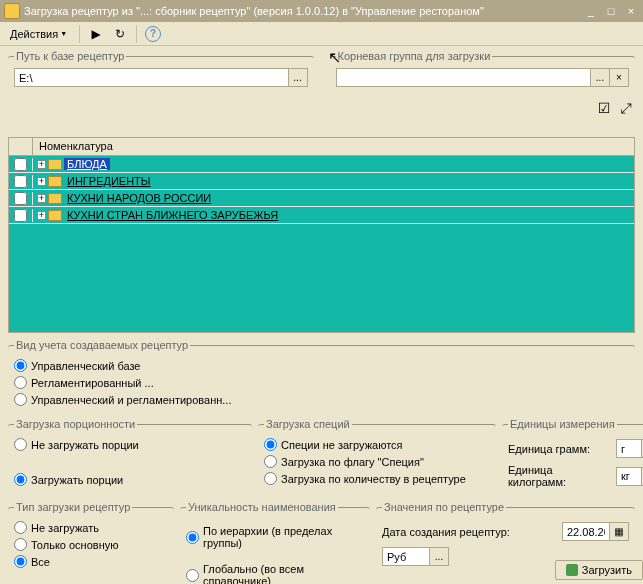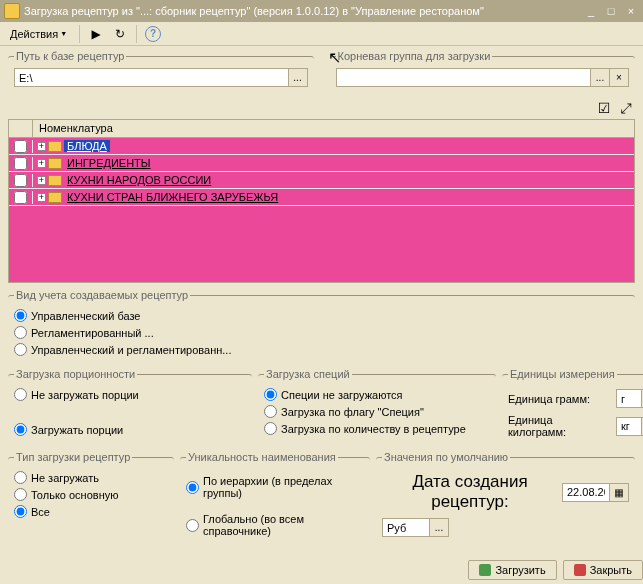--- a/index.html
+++ b/index.html
@@ -110,24 +110,25 @@
   .action-icons {
     display: flex; justify-content: flex-end; gap: 4px; padding: 2px 0;
   }
   .action-icon {
     width: 18px; height: 18px;
     display: flex; align-items: center; justify-content: center;
     cursor: pointer;
     font-size: 14px;
   }
   .tree-grid {
-    background: #ec4899;
+    background: #14b8a6;
     border: 1px solid #b0a68a;
-    height: 164px;
+    height: 196px;
     overflow: auto;
+    margin-top: 18px;
   }
   .tree-header {
     background: #ede6cf;
     border-bottom: 1px solid #b0a68a;
     display: flex;
     height: 18px;
   }
   .th-check {
     width: 24px;
     border-right: 1px solid #b0a68a;
@@ -206,21 +207,21 @@
     padding: 3px 0;
   }
   .unit-row label { font-size: 11px; flex: 0 0 104px; }
   .unit-row .input-group input { width: 26px; }
   .defaults-row {
     display: flex;
     align-items: center;
     gap: 4px;
     padding: 3px 0;
   }
-  .defaults-row label { font-size: 17px; flex: 1; text-align: center; }
+  .defaults-row label { font-size: 11px; flex: 1; }
   .defaults-row .input-group input { width: 48px; }
   .footer {
     position: absolute;
     bottom: 4px;
     right: 0;
     display: flex;
     gap: 6px;
   }
   .footer-btn {
     background: #ede6cf;
@@ -429,21 +430,21 @@
       <div class="radio-row" style="margin-top:4px">
           <input type="radio" name="uniq" checked="" style="">
           <span>По иерархии (в пределах группы)</span>
         </div>
       <div class="radio-row" style="margin-top:10px">
           <input type="radio" name="uniq" style="">
           <span>Глобально (во всем справочнике)</span>
         </div>
     </fieldset>
     <fieldset class="g-defaults">
-      <legend>Значения по умолчанию</legend>
+      <legend>Значения по рецептуре</legend>
       <div class="defaults-row">
         <label>Дата создания рецептур:</label>
         <div class="input-group">
           <input type="text" value="22.08.200" style="">
           <div class="mini-btn">▦</div>
         </div>
       </div>
       <div class="defaults-row">
         <div class="input-group">
           <input type="text" value="Руб" style="">
@@ -452,19 +453,15 @@
       </div>
     </fieldset>
   </div>
 </div>
 
 <div class="footer">
   <button class="footer-btn">
     <span class="footer-icon icon-load"></span>
     <span>Загрузить</span>
   </button>
-  <button class="footer-btn">
-    <span class="footer-icon icon-close"></span>
-    <span>Закрыть</span>
-  </button>
 </div>
 
 <div class="cursor">↖</div>
 
 </body></html>

